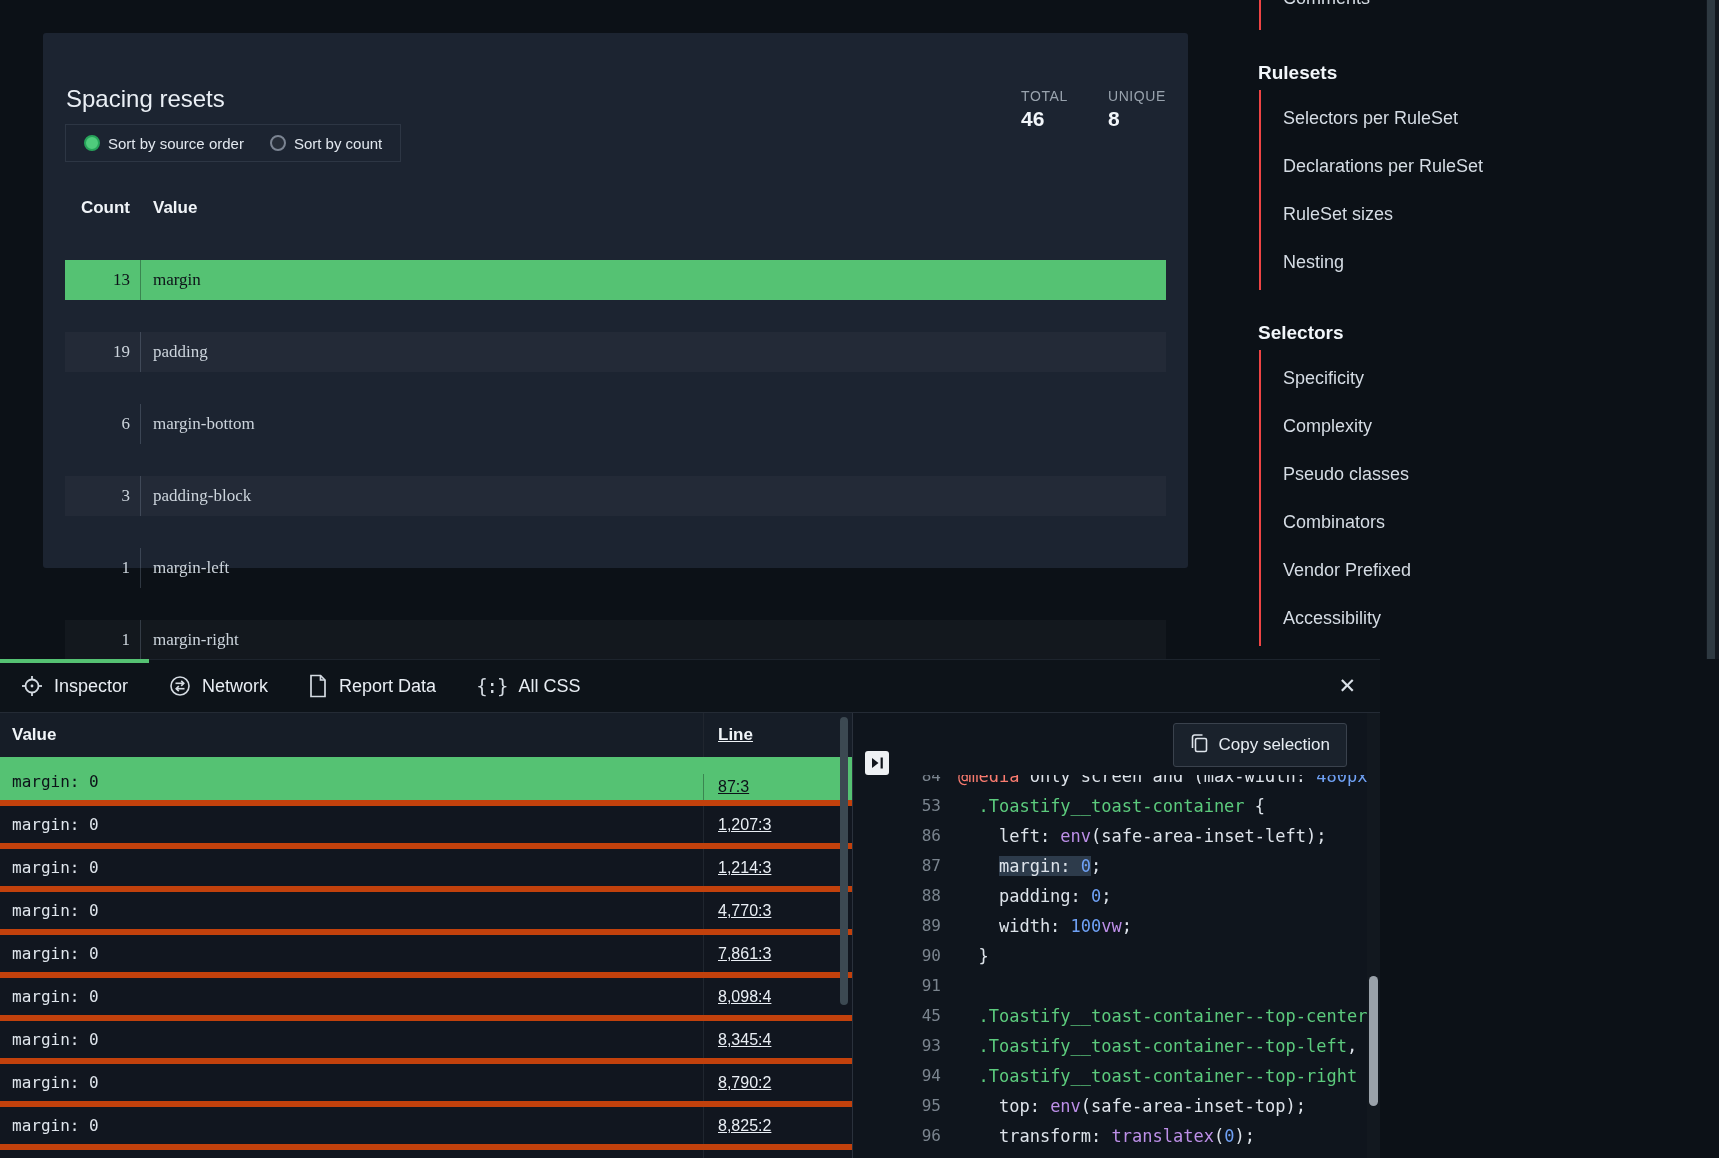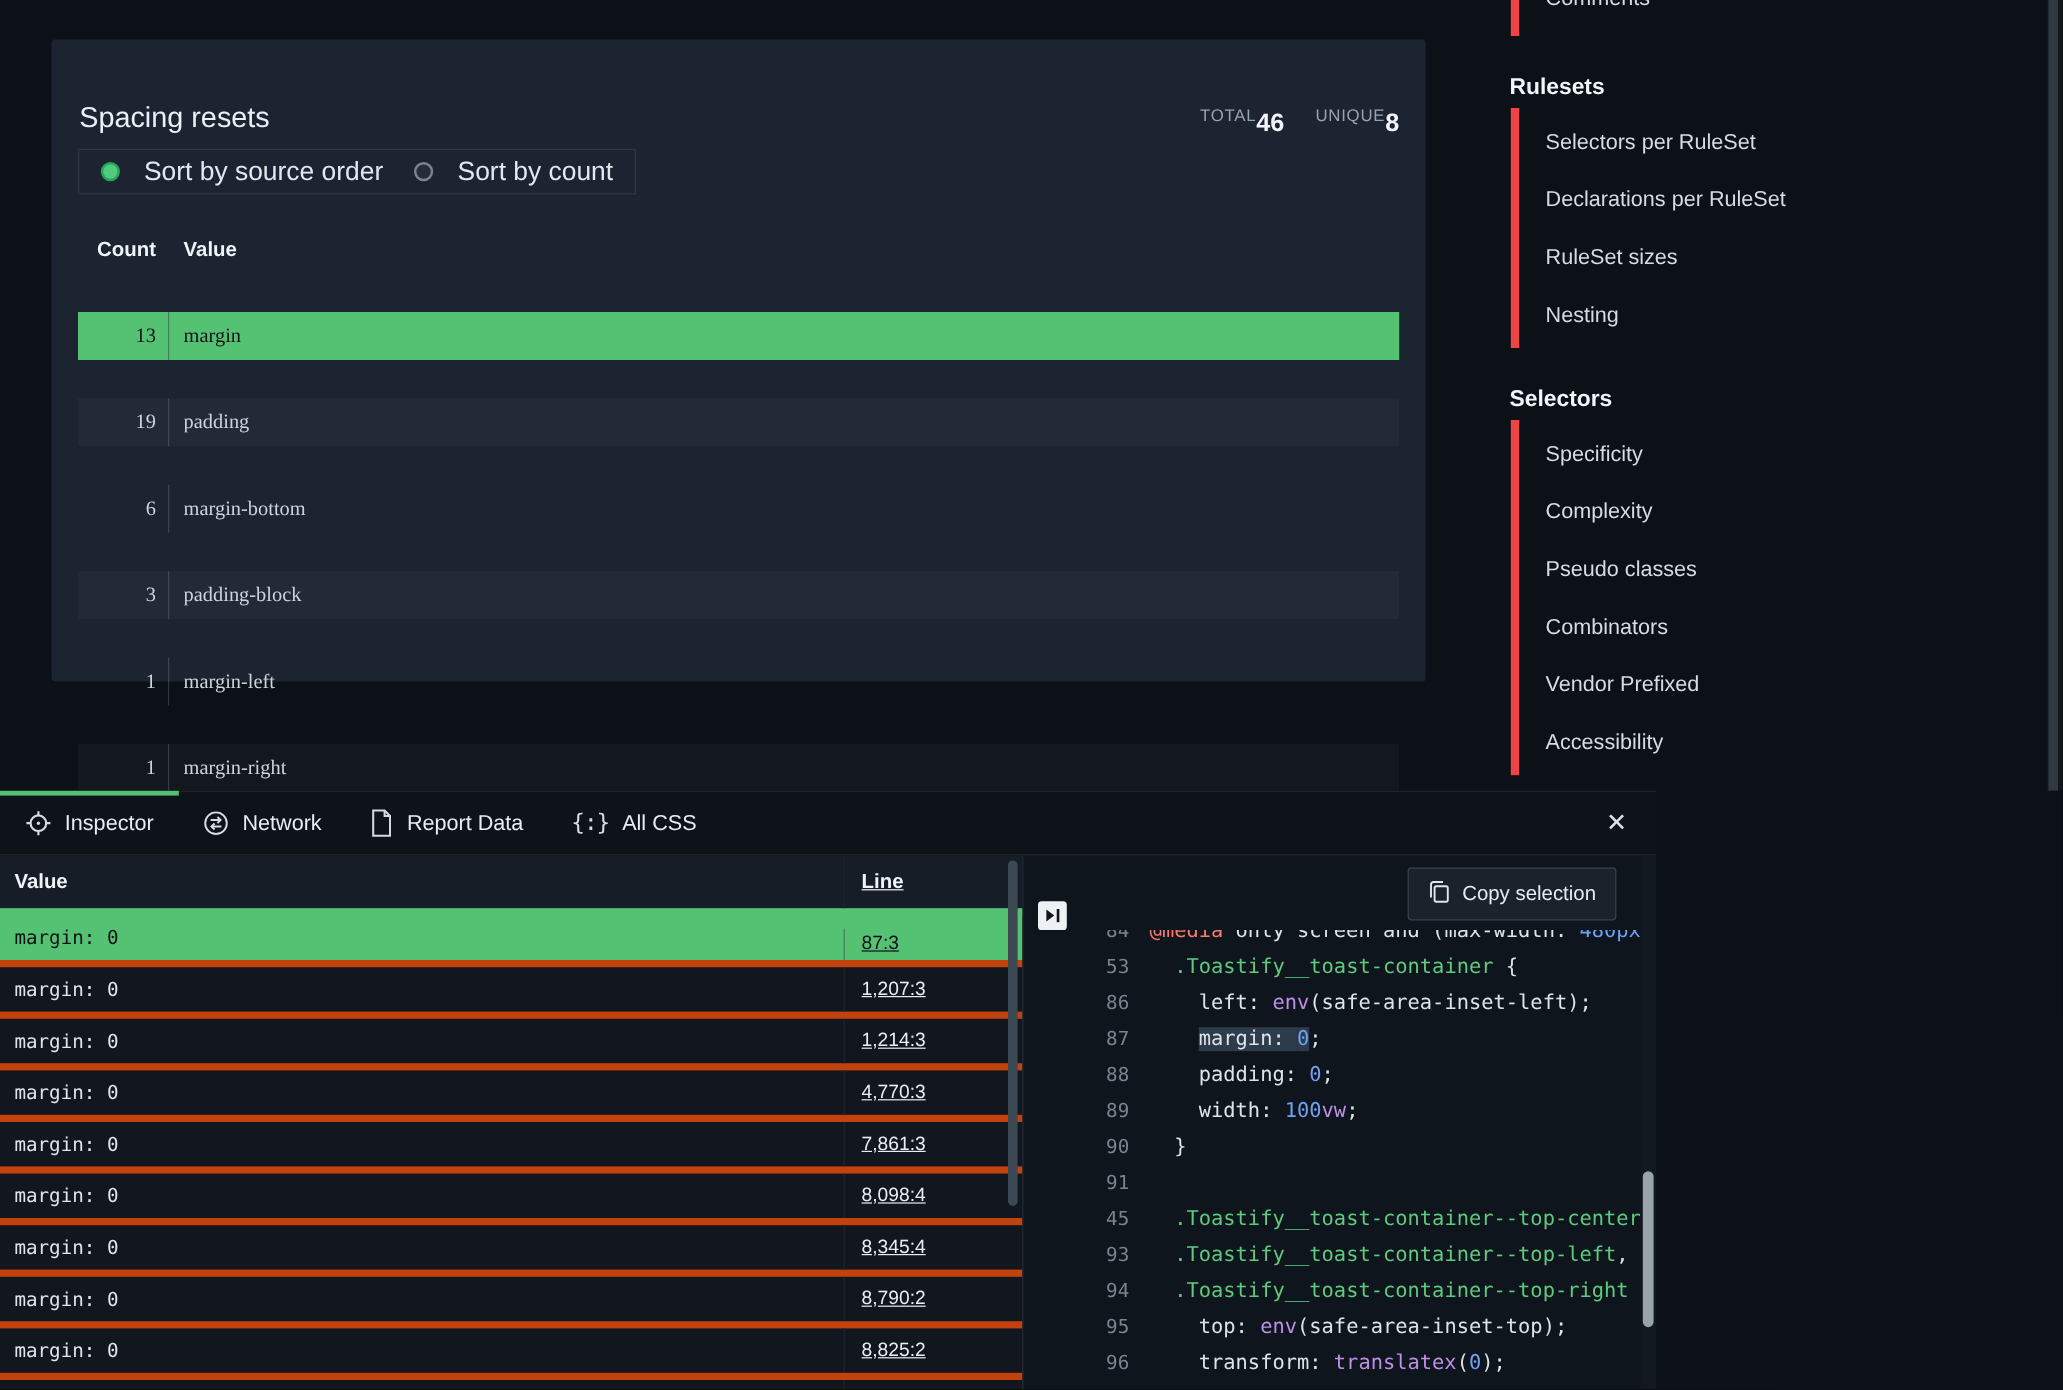--- a/index.html
+++ b/index.html
@@ -6,45 +6,45 @@
   html,body { background:#0c1117; }
   .page { position:relative; width:1719px; height:1158px; background:#0c1117; overflow:hidden;
           font-family:"Liberation Sans", sans-serif; color:#e8edf3; }
 
   
   .upper { position:absolute; left:0; top:0; width:1719px; height:659px; overflow:hidden; }
 
   .card { position:absolute; left:43px; top:33px; width:1145px; height:535px; background:#1c2431; border-radius:3px; }
   .card-title { position:absolute; left:23px; top:52px; font-size:24px; font-weight:500; color:#eaeff5; }
   .card-stats { position:absolute; right:22px; top:55px; display:flex; gap:26px; }
-  .stat { display:flex; flex-direction:row; }
+  .stat { display:flex; flex-direction:column;margin-left:14px; }
   .stat-label { font-size:14px; letter-spacing:.6px; color:#99a3ae; }
   .stat-value { font-size:21px; font-weight:bold; color:#f2f6fa; margin-top:3px; }
 
   .sort-box { position:absolute; left:22px; top:91px; height:38px; border:1px solid #2d3644;
               display:flex; align-items:center; padding:0 18px; gap:26px; }
-  .sort-opt { display:flex; align-items:center; gap:20px; font-size:22px; color:#e2e8ef; cursor:default; }
+  .sort-opt { display:flex; align-items:center; gap:8px; font-size:15px; color:#e2e8ef; cursor:default; }
   .radio { width:16px; height:16px; border-radius:50%; flex-shrink:0; }
   .radio.on  { background:#4fcb7c; border:2px solid #27a35a; }
   .radio.off { background:#262d38; border:2px solid #7b8492; }
 
   .prop-table { position:absolute; left:22px; top:155px; right:22px; }
   .pt-header { display:flex; height:40px; align-items:stretch; font-weight:bold; font-size:17px; color:#f0f4f8;justify-content:flex-end; }
   .pt-count { width:75px; text-align:right; padding-right:10px; flex-shrink:0; display:flex; align-items:center; justify-content:flex-end; }
   .pt-value { flex:1; padding-left:12px; border-left:1px solid rgba(140,155,175,.28); display:flex; align-items:center; }
   .pt-header .pt-value { border-left-color:transparent; }
   .pt-row { display:flex; height:40px; align-items:stretch; font-family:Liberation Serif, serif; font-size:17px; color:#ccd4dc;margin-top:32px; }
   .pt-row:nth-child(even) { background:rgba(255,255,255,.03); }
   .pt-row.selected { background:#55c273; color:#0d1218; }
   .pt-row.selected .pt-value { border-left-color:rgba(8,20,14,.35); }
 
   
   .sidebar { position:absolute; left:1258px; top:0; width:442px; }
   .sb-head { font-size:19px; font-weight:bold; color:#f2f6fa; margin:32px 0 6px 0; }
-  .sb-group { border-left:7px solid #ef4444; margin-left:1px; padding:4px 0; }
+  .sb-group { border-left:2px solid #ef4444; margin-left:1px; padding:4px 0; }
   .sb-group.partial-top { margin-top:-12px; padding-top:0; }
   .sb-item { height:48px; display:flex; align-items:center; padding-left:22px; font-size:18px; color:#d5dce4; cursor:default; }
   .sb-group.partial-top .sb-item { height:38px; align-items:flex-start; }
 
   .scroll-upper { position:absolute; right:0; top:0; width:13px; height:659px; background:#12171e; }
   .scroll-upper-thumb { position:absolute; left:1px; top:0; width:8px; height:659px; background:#2e3941; }
 
   
   .bottom { position:absolute; left:0; top:659px; width:1380px; height:499px; background:#0d1319; border-top:1px solid #1d242d; }
   .tabbar { position:relative; height:53px; display:flex; align-items:stretch; border-bottom:1px solid #242b35; }

